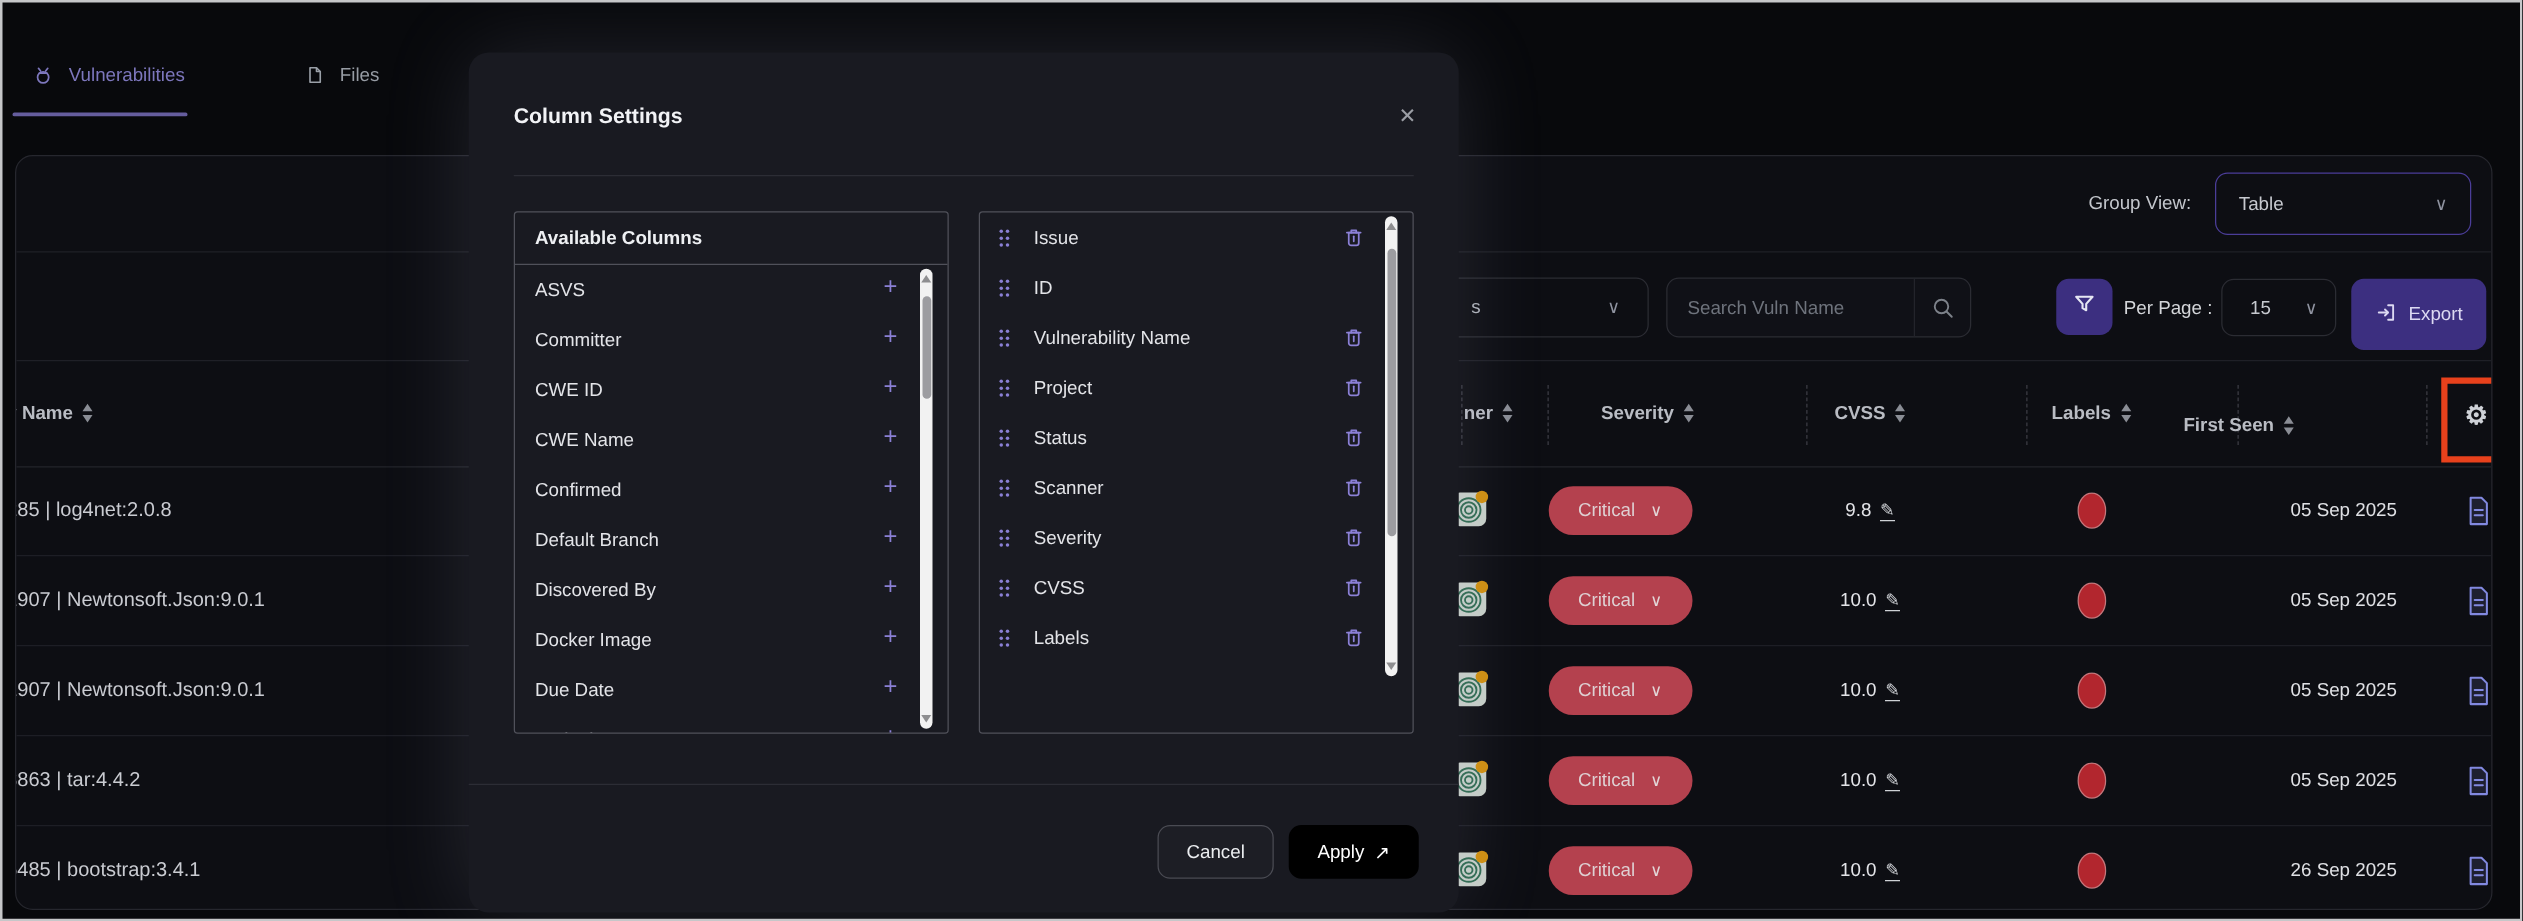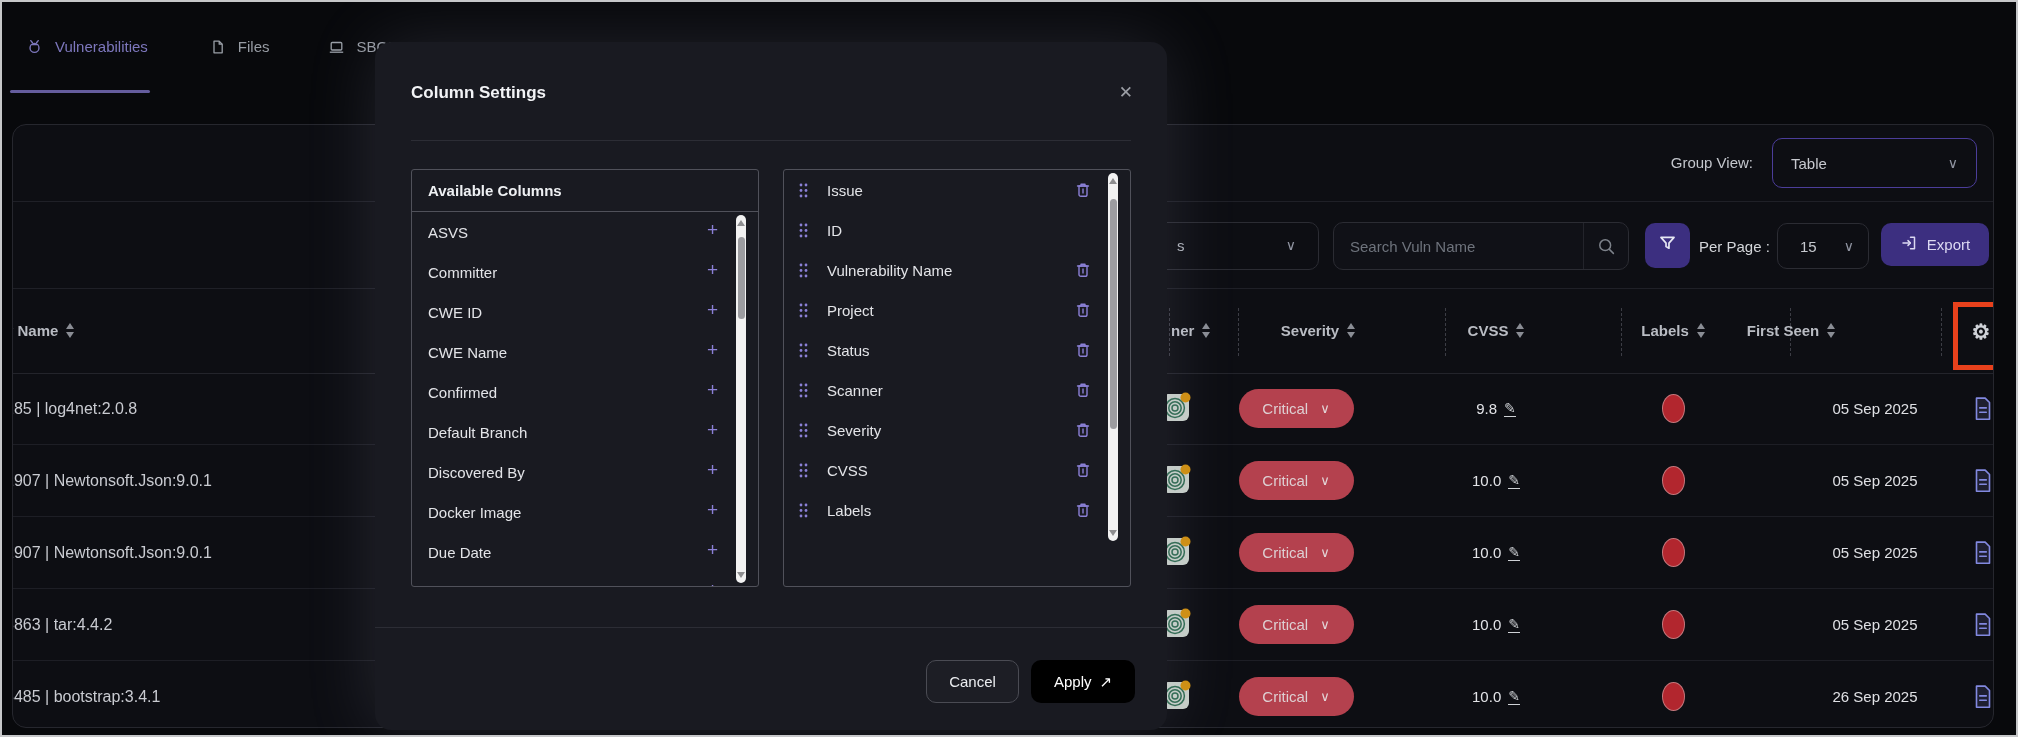--- a/index.html
+++ b/index.html
@@ -1,55 +1,55 @@
 <!DOCTYPE html>
 <html><head>
 <meta charset="utf-8">
 <style>
   html,body{margin:0;padding:0;background:#000;}
   body{font-family:"Liberation Sans",sans-serif;}
   .screen{position:relative;width:2018px;height:737px;background:#08090c;border:2px solid #c6c7c9;box-sizing:border-box;overflow:hidden;}
 
   
-  .tabbar{position:absolute;left:8px;top:26px;height:64px;display:flex;align-items:flex-start;}
+  .tabbar{position:absolute;left:8px;top:26px;height:64px;display:flex;align-items:center;gap:34px;}
   .tab{display:flex;align-items:center;gap:12px;padding:10px 16px;font-size:15px;color:#979ca4;cursor:pointer;}
   .tab.active{color:#7d77bd;}
   .tab .ticon{display:flex;}
   .tab-underline{position:absolute;left:8px;top:88px;width:140px;height:3px;background:#655d9e;border-radius:2px;}
 
   
   .panel{position:absolute;left:10px;top:122px;width:1982px;height:604px;background:#0d0e13;border:1px solid #26272e;border-radius:14px;box-sizing:border-box;overflow:hidden;}
   .rowA{position:absolute;left:0;right:0;top:0;height:76px;border-bottom:1px solid #1f2027;}
   .gv-label{position:absolute;right:240px;top:29px;font-size:15px;color:#c3c6cc;}
   .gv-select{position:absolute;right:16px;top:13px;width:205px;height:50px;border:1.5px solid #4b3d99;border-radius:10px;box-sizing:border-box;display:flex;align-items:center;justify-content:space-between;padding:0 18px;color:#c7c9cf;font-size:15px;}
   .chev{color:#8f93a0;font-size:14px;}
 
   .rowB{position:absolute;left:0;right:0;top:76px;height:87px;border-bottom:1px solid #1f2027;}
   .hid-select{position:absolute;left:980px;top:21px;width:326px;height:48px;border:1px solid #2b2c33;border-radius:10px;box-sizing:border-box;}
   .hid-select .val{position:absolute;left:183px;top:14px;font-size:15px;color:#aeb2b9;}
   .hid-select .chev{position:absolute;right:22px;top:14px;}
-  .searchbox{position:absolute;left:1320px;top:21px;width:296px;height:48px;border:1px solid #2b2c33;border-radius:10px;background:#101117;box-sizing:border-box;}
+  .searchbox{position:absolute;left:1320px;top:21px;width:244px;height:48px;border:1px solid #2b2c33;border-radius:10px;background:#101117;box-sizing:border-box;}
   .searchbox input{position:absolute;left:0;top:0;width:246px;height:46px;background:transparent;border:0;outline:none;color:#c6c9cf;font-size:15px;padding:0 0 0 16px;font-family:"Liberation Sans",sans-serif;}
   .searchbox input::placeholder{color:#6e737c;}
   .searchbox .sdiv{position:absolute;right:44px;top:0;bottom:0;border-left:1px solid #23242b;}
   .searchbox .sicon{position:absolute;right:12px;top:14px;}
   .filterbtn{position:absolute;left:1632px;top:22px;width:45px;height:45px;border-radius:10px;background:#3c2f80;display:flex;align-items:center;justify-content:center;cursor:pointer;}
   .pp-label{position:absolute;left:1686px;top:37px;font-size:15px;color:#d4d6da;}
   .pp-select{position:absolute;left:1764px;top:22px;width:92px;height:46px;border:1px solid #2b2c33;border-radius:10px;box-sizing:border-box;display:flex;align-items:center;justify-content:space-between;padding:0 14px 0 22px;color:#c6c9cf;font-size:15px;cursor:pointer;}
-  .exportbtn{position:absolute;left:1868px;top:22px;width:108px;height:43px;border-radius:10px;background:#3c2f80;display:flex;align-items:center;justify-content:center;gap:9px;color:#dcd9f2;font-size:15px;cursor:pointer;}
+  .exportbtn{position:absolute;left:1868px;top:22px;width:108px;height:57px;border-radius:10px;background:#3c2f80;display:flex;align-items:center;justify-content:center;gap:9px;color:#dcd9f2;font-size:15px;cursor:pointer;}
 
   
   .thead{position:absolute;left:0;right:0;top:163px;height:85px;border-bottom:1px solid #23242b;font-size:15px;font-weight:bold;color:#b9bcc3;}
   .th{position:absolute;top:0;height:85px;display:flex;align-items:center;justify-content:center;gap:8px;cursor:pointer;}
   .th-name{left:-8px;width:110px;justify-content:flex-start;}
   .th-scanner{left:1158px;width:72px;justify-content:flex-start;}
   .th-severity{left:1230px;width:150px;}
   .th-cvss{left:1408px;width:150px;}
   .th-labels{left:1600px;width:120px;}
-  .th-firstseen{left:1708px;width:140px;}
+  .th-firstseen{left:1708px;width:140px;margin-top:10px;}
   .sort{display:inline-flex;flex-direction:column;gap:3px;}
   .sort i{display:block;width:0;height:0;border-left:4.5px solid transparent;border-right:4.5px solid transparent;}
   .sort .up{border-bottom:6px solid #8a8d95;}
   .sort .dn{border-top:6px solid #8a8d95;}
   .vsep{position:absolute;top:20px;height:48px;border-left:1px dashed #3c3d45;}
   .gearcell{position:absolute;left:1948px;top:24px;width:40px;height:40px;display:flex;align-items:center;justify-content:center;cursor:pointer;}
   .gear{font-size:21px;color:#ced1d7;}
   .hlrect{position:absolute;left:1940px;top:14px;width:48px;height:68px;border:5px solid #e8411c;box-sizing:border-box;}
 
   

